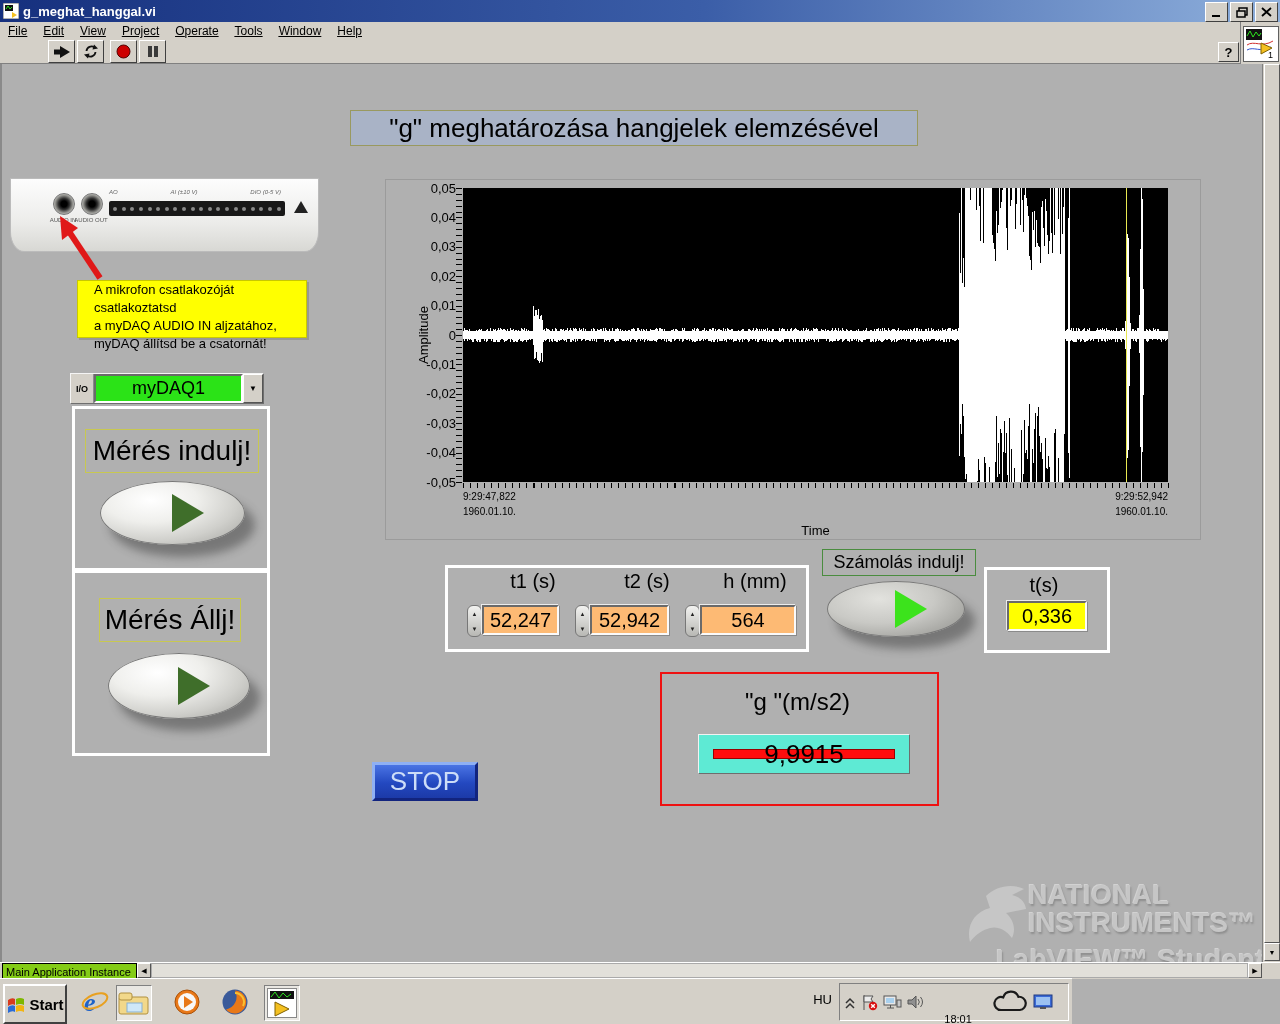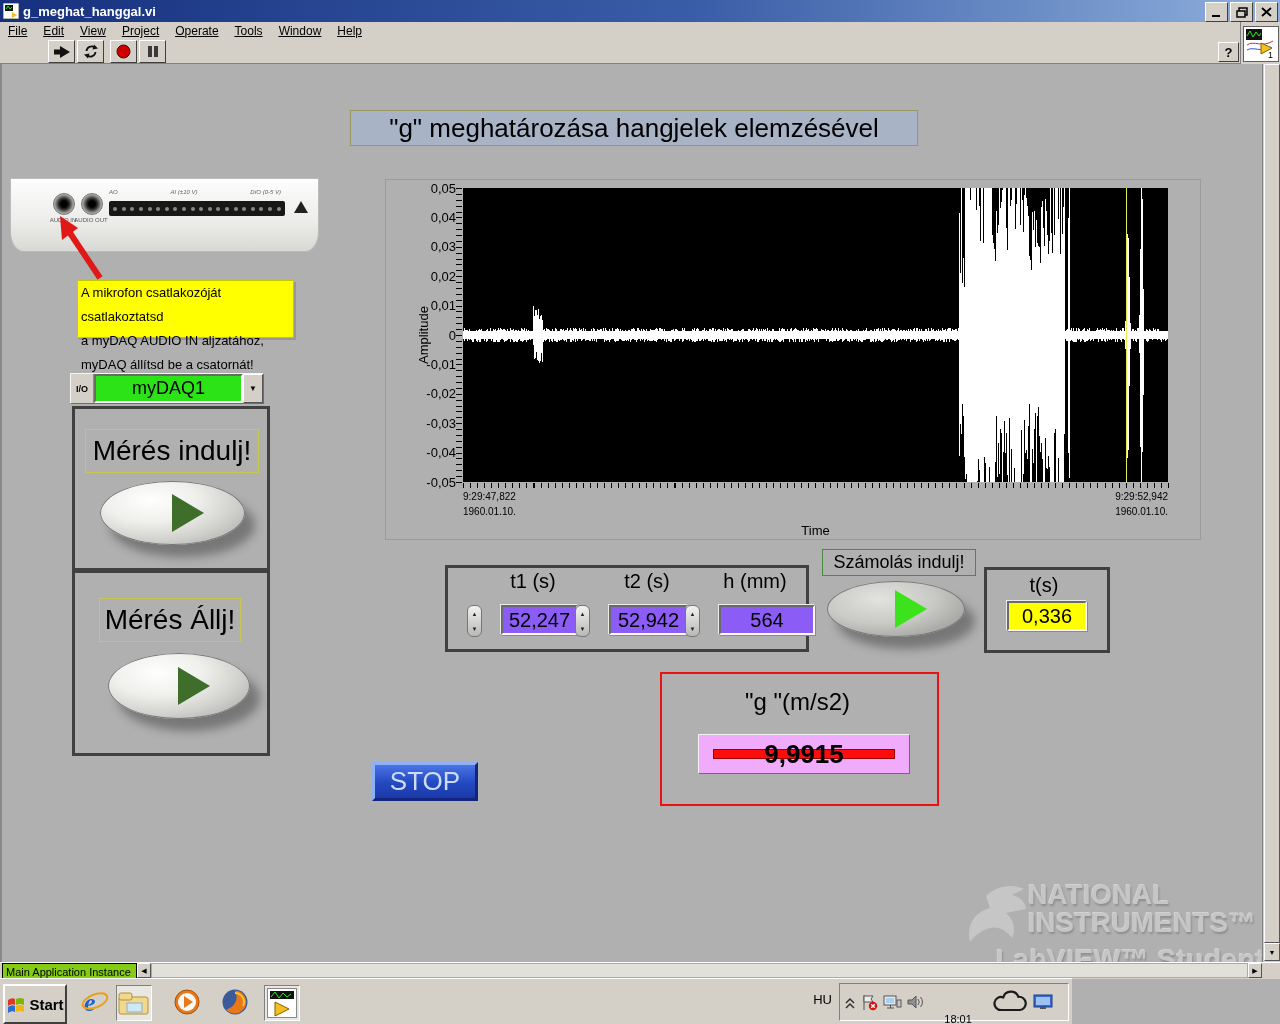--- a/index.html
+++ b/index.html
@@ -37,32 +37,32 @@
   .jlabel{position:absolute;top:38px;font-size:6px;color:#555;text-align:center;width:34px;line-height:7px;}
   #strip{position:absolute;left:98px;top:22px;width:172px;height:15px;background:#181818;border-radius:2px;
     display:flex;align-items:center;justify-content:space-around;padding:0 2px;}
   #strip i{width:4px;height:4px;border-radius:50%;background:#8a8a8a;}
   #striplabels{position:absolute;left:98px;top:10px;width:172px;font-size:6px;color:#666;
     display:flex;justify-content:space-between;}
   #esd{position:absolute;right:10px;top:22px;width:0;height:0;border-left:7px solid transparent;
     border-right:7px solid transparent;border-bottom:12px solid #222;}
   #redarrow{left:50px;top:150px;width:60px;height:70px;}
   #note{left:75px;top:216px;width:212px;height:56px;background:#ffff00;border:1px solid #c8c800;
-    box-shadow:2px 2px 0 #979797;font-size:13px;line-height:24px;padding-left:3px;}
+    box-shadow:2px 2px 0 #979797;font-size:13px;line-height:18px;padding-left:16px;}
   
   #devsel{left:68px;top:309px;width:192px;height:29px;background:#d4d0c8;border:1px solid;
     border-color:#f4f4f4 #6e6e6e #6e6e6e #f4f4f4;display:flex;}
   #devio{width:22px;display:flex;align-items:center;justify-content:center;font-size:9px;font-weight:bold;
     border-right:1px solid #8a8a8a;}
   #devfield{flex:1;background:#2be317;border:2px solid;border-color:#6a6a6a #fff #fff #6a6a6a;
     display:flex;align-items:center;justify-content:center;font-size:18px;}
   #devarrow{width:18px;background:#d4d0c8;border:1px solid;border-color:#fff #555 #555 #fff;
     display:flex;align-items:center;justify-content:center;font-size:8px;}
   
-  .bluebox{border:3px solid #404040;}
+  .bluebox{border:3px solid #ffffff;}
   #grp-start{left:70px;top:342px;width:192px;height:161px;}
   #grp-stop{left:70px;top:504px;width:192px;height:182px;}
   .boollabel{position:absolute;border:1px solid #c8c850;display:flex;align-items:center;justify-content:center;
     font-size:28px;white-space:nowrap;}
   .oval{position:absolute;border-radius:50%;
     background:radial-gradient(ellipse at 35% 30%,#ffffff 0%,#efefec 35%,#cfcfcb 65%,#9e9e9a 100%);
     box-shadow:10px 12px 10px rgba(50,50,50,.45),inset 0 0 0 1px #777;}
   .oval .tri{position:absolute;width:0;height:0;border-top:19px solid transparent;
     border-bottom:19px solid transparent;border-left:32px solid #3f6e2a;filter:blur(.4px);}
   .oval.graybtn{background:radial-gradient(ellipse at 38% 32%,#e2e2de 0%,#c9c9c5 45%,#a3a39f 80%,#8d8d89 100%);}
@@ -82,28 +82,28 @@
   #xlab-right{right:32px;text-align:right;}
   #timelab{position:absolute;left:77px;top:343px;width:705px;text-align:center;font-size:13px;}
   
   #grp-times{left:443px;top:501px;width:358px;height:81px;}
   .numlabel{position:absolute;top:2px;width:90px;text-align:center;font-size:20px;}
   .spin{position:absolute;top:37px;width:13px;height:30px;border-radius:6px;
     background:linear-gradient(#f2f2f0,#b8b8b4);border:1px solid #777;display:flex;flex-direction:column;
     align-items:center;justify-content:space-around;font-size:6px;color:#222;}
   .lvfield{position:absolute;display:flex;align-items:center;justify-content:center;font-size:20px;
     border:2px solid;border-color:#6a6a6a #fafafa #fafafa #6a6a6a;box-shadow:-1px -1px 0 #ececec,1px 1px 0 #8a8a8a;}
-  .green{background:#8b5cf6;margin-left:19px;}
+  .green{background:#fdba74;}
   .yellow{background:#ffff00;}
   #calclabel{left:820px;top:485px;width:152px;height:25px;border:1px solid #4a8c3f;
     display:flex;align-items:center;justify-content:center;font-size:18px;}
   #grp-t{left:982px;top:503px;width:120px;height:80px;}
   #grp-g{left:658px;top:608px;width:275px;height:130px;border:2px solid #ee1111;}
-  #gfieldframe{position:absolute;left:36px;top:60px;width:212px;height:40px;background:#f0abfc;
-    border:1px solid;border-color:#f2f2f2 #6e6e6e #6e6e6e #f2f2f2;box-sizing:border-box;padding:14px;font-weight:bold;}
+  #gfieldframe{position:absolute;left:36px;top:60px;width:212px;height:40px;background:#5eead4;
+    border:1px solid;border-color:#f2f2f2 #6e6e6e #6e6e6e #f2f2f2;box-sizing:border-box;padding:14px;}
   #gfield{width:100%;height:100%;background:#ff0d0d;display:flex;align-items:center;justify-content:center;
     font-size:26px;box-sizing:border-box;border:1px solid #900;}
   #stopbtn{left:370px;top:698px;width:106px;height:39px;background:linear-gradient(#4a74e4,#2348c0 55%,#1c3aa8);
     border:3px solid;border-color:#8fb0f4 #12247e #12247e #8fb0f4;box-sizing:border-box;
     display:flex;align-items:center;justify-content:center;color:#cdddf8;font-size:26px;}
   
   #wm{left:960px;top:806px;width:305px;height:155px;color:#c6c6c6;
     text-shadow:1px 2px 2px #8e8e8e,-1px -1px 0 #d2d2d2;}
   .wmtext{position:absolute;font-weight:bold;letter-spacing:.5px;font-size:27px;line-height:27px;white-space:nowrap;}
   

